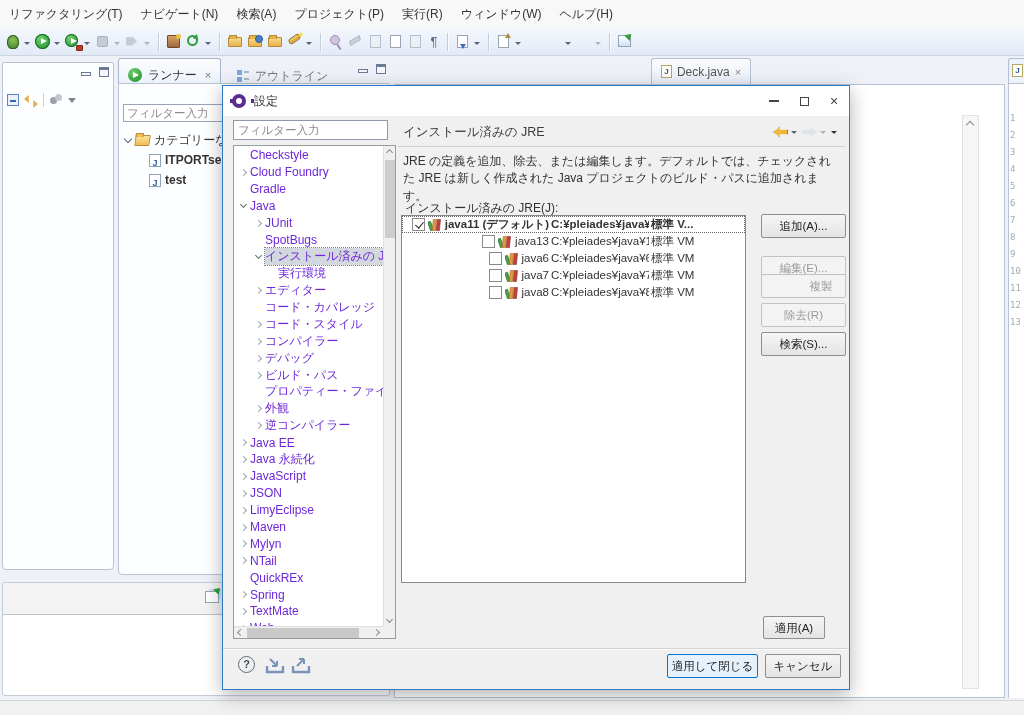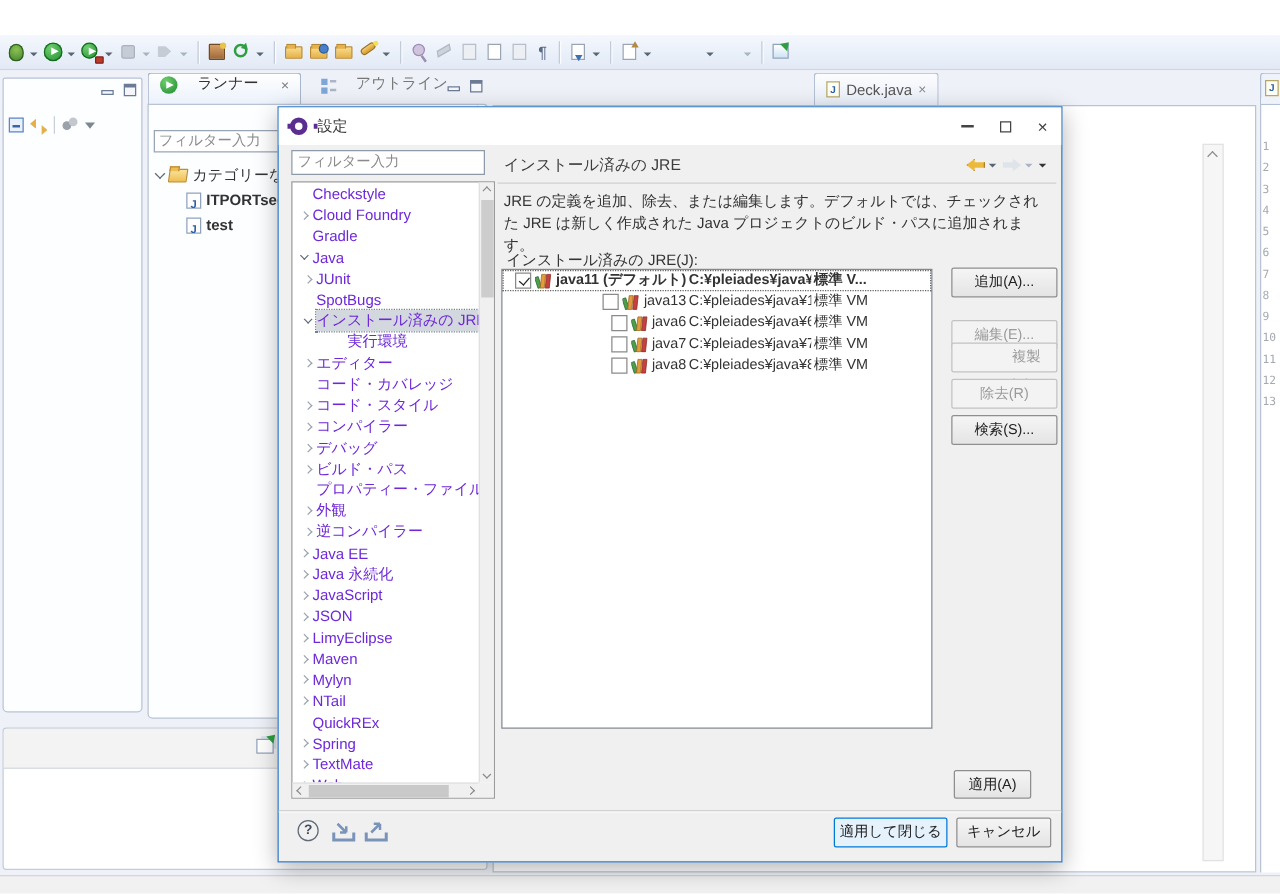--- a/index.html
+++ b/index.html
@@ -64,21 +64,21 @@
   .ic-link::before { left:0; top:1px; clip-path:polygon(0 50%,40% 0,40% 100%); width:12px; height:8px; background:#e3b04b; border:none; }
   .ic-link::after { left:2px; top:6px; clip-path:polygon(100% 50%,60% 0,60% 100%); width:12px; height:8px; background:#e3b04b; border:none; }
   .vsep { width:1px; height:14px; background:#c9cfda; }
   .ic-dots { width:14px; height:12px; position:relative; }
   .ic-dots::before { content:""; position:absolute; left:1px; top:3px; width:7px; height:7px; border-radius:50%; background:#9aa1ab; }
   .ic-dots::after { content:""; position:absolute; left:6px; top:0; width:7px; height:7px; border-radius:50%; background:#c3c8cf; }
   .tri-dn { width:0; height:0; border:4px solid transparent; border-top:5px solid #7d8794; margin-top:4px; }
 
   .p-runner { position:absolute; left:118px; top:2px; width:272px; height:517px; }
   .tabbar { position:relative; height:25px; }
-  .tab { display:inline-flex; align-items:flex-end; gap:16px; height:25px; padding:16px 9px; border:1px solid #a8b6cc; border-bottom:none; border-radius:3px 3px 0 0; background:linear-gradient(#fefefe,#e6eefb); margin-right:2px; }
+  .tab { display:inline-flex; align-items:center; gap:6px; height:25px; padding:16px 9px; border:1px solid #a8b6cc; border-bottom:none; border-radius:3px 3px 0 0; background:linear-gradient(#fefefe,#e6eefb); margin-right:2px; }
   .tab.inactive { background:transparent; border-color:transparent; color:#777; }
   .tab-label { white-space:nowrap; }
   .tab .x { color:#777; font-size:11px; margin-left:2px; }
   .ic-play { width:14px; height:14px; border-radius:50%; background:radial-gradient(circle at 35% 30%, #6fcf6f, #1d8a2e); position:relative; flex:0 0 auto; }
   .ic-play::after { content:""; position:absolute; left:5px; top:4px; border-left:6px solid #fff; border-top:3.5px solid transparent; border-bottom:3.5px solid transparent; }
   .ic-outline { width:12px; height:12px; position:relative; flex:0 0 auto; }
   .ic-outline::before { content:""; position:absolute; left:0; top:0; width:5px; height:5px; background:#7da7d9; box-shadow:0 7px 0 #7da7d9; }
   .ic-outline::after { content:""; position:absolute; left:7px; top:1px; width:5px; height:2px; background:#aab6c8; box-shadow:0 7px 0 #aab6c8; }
   .runner-body { position:absolute; left:0; top:25px; right:0; bottom:0; background:#fdfeff; border:1px solid #b9c3d4; border-radius:0 3px 4px 4px; }
   .rb-toolbar { height:20px; position:relative; }
@@ -133,21 +133,21 @@
 
   .dlg-body { position:absolute; left:0; top:30px; right:0; bottom:0; }
   .dlg-filter { position:absolute; left:10px; top:4px; width:155px; height:20px; border:1px solid #8f9aa8; background:#fff; font-size:11.5px; padding:0 4px; color:#333; font-family:inherit; }
   .dlg-filter::placeholder { color:#8a8a8a; opacity:1; }
 
   .treebox { position:absolute; left:10px; top:29px; width:163px; height:494px; background:#fff; border:1px solid #9b9b9b; }
   .treebox-inner { position:absolute; left:0; top:1px; right:12px; bottom:12px; overflow:hidden; }
   .titem { display:flex; align-items:center; height:16.9px; gap:4px; white-space:nowrap; }
   .titem .chev { width:5px; height:5px; }
   .d1 { padding-left:7px; }
-  .d2 { padding-left:10px; }
+  .d2 { padding-left:22px; }
   .d3 { padding-left:35px; }
   .tlabel { font-size:12px; color:#6d28d9; }
   .titem.sel .tlabel { background:#d3d7de; outline:1px dotted #76808d; }
   .vscroll { position:absolute; right:0; top:0; width:12px; bottom:12px; background:#f0f0f0; border-left:1px solid #e0e0e0; }
   .vscroll .thumb { position:absolute; left:1px; top:14px; width:10px; height:78px; background:#cdcdcd; }
   .sc-arrow { position:absolute; width:5px; height:5px; border-left:1.4px solid #8a8a8a; border-top:1.4px solid #8a8a8a; }
   .vscroll .up { left:3px; top:4px; transform:rotate(45deg); }
   .vscroll .dn { left:3px; bottom:4px; transform:rotate(-135deg); }
   .hscroll { position:absolute; left:0; bottom:0; right:12px; height:12px; background:#f0f0f0; border-top:1px solid #e0e0e0; }
   .hscroll .thumb { position:absolute; left:13px; top:1px; height:10px; width:112px; background:#c9c9c9; }
@@ -189,20 +189,29 @@
   .io-icon { position:absolute; top:3px; }
   .imp { left:42px; } .exp { left:68px; }
   .b-applyclose { position:absolute; left:444px; top:0; width:91px; height:24px; border:1px solid #0078d7; background:#e5f1fb; }
   .b-cancel { position:absolute; left:542px; top:0; width:76px; height:24px; }
 </style>
 </head>
 <body>
 
 <div class="app">
 
+  <div class="menubar">
+    <div class="menu-item">リファクタリング(T)</div>
+    <div class="menu-item">ナビゲート(N)</div>
+    <div class="menu-item">検索(A)</div>
+    <div class="menu-item">プロジェクト(P)</div>
+    <div class="menu-item">実行(R)</div>
+    <div class="menu-item">ウィンドウ(W)</div>
+    <div class="menu-item">ヘルプ(H)</div>
+  </div>
 
   <div class="toolbar">
     <span class="tbi">
         <span class="ic-bug"></span>
       </span>
       <span class="caret"></span>
     <span class="tbi">
         <span class="ic-run"></span>
       </span>
       <span class="caret"></span>

